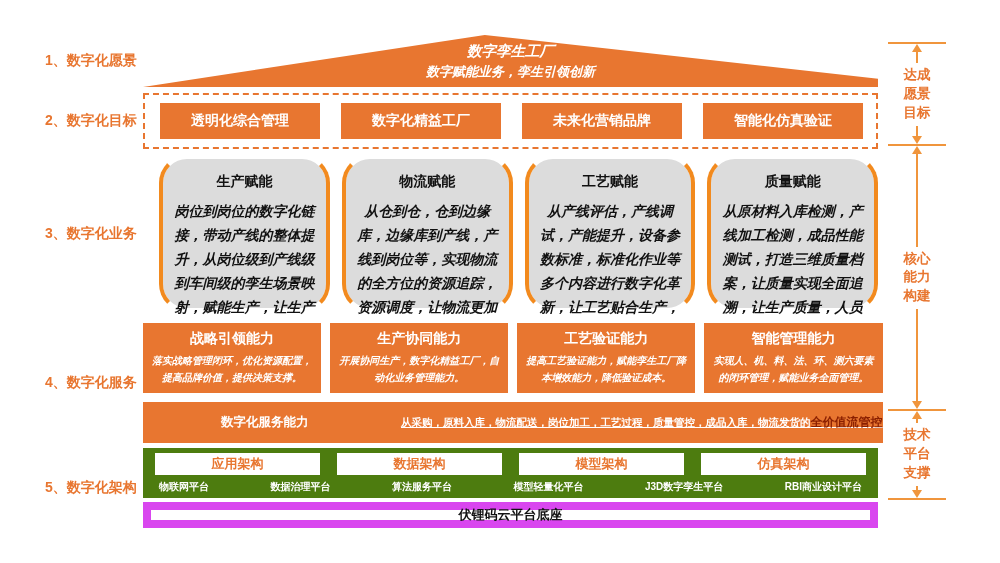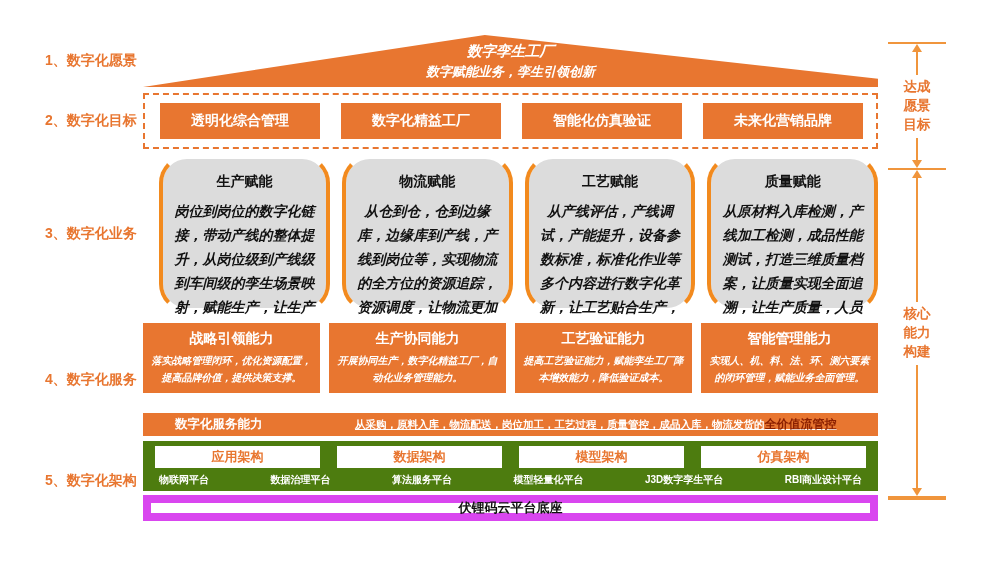--- a/index.html
+++ b/index.html
@@ -35,21 +35,21 @@
   .bcard-title { text-align:center; color:#111; font-weight:bold; font-size:14px; margin:4px 0 8px; }
   .bcard-body { color:#111; font-weight:bold; font-style:italic; font-size:14px;
                 line-height:1.72; text-align:center; }
 
   
   .row-services { margin-top:11px; }
   .scards { display:grid; grid-template-columns:repeat(4,1fr); gap:9px; }
   .scard { height:70px; background:#e87630; color:#fff; padding:7px 8px 4px; }
   .scard-title { text-align:center; font-weight:bold; font-size:14px; margin-bottom:4px; }
   .scard-body { font-weight:bold; font-style:italic; font-size:10px; line-height:1.7; text-align:center; }
-  .sbar { height:23px; margin-top:20px; background:#e87630; display:flex; align-items:center; }
+  .sbar { height:41px; margin-top:9px; background:#e87630; display:flex; align-items:center;padding-left:46px; }
   .sbar-label { color:#fff; font-weight:bold; font-size:12.5px; margin-left:32px; width:180px; }
   .sbar-text { color:#fff; font-size:10.5px; font-weight:bold; text-decoration:underline; white-space:nowrap; }
   .sbar-text .hl { color:#8a1f00; font-size:12px; font-weight:bold; }
 
   
   .row-arch { margin-top:5px; }
   .arch { height:50px; background:#4d7c0f; padding:5px 12px 4px; }
   .arch-tabs { display:flex; gap:17px; height:22px; }
   .arch-tab { flex:1; background:#fff; color:#e87630; font-weight:bold; font-size:13px;
               display:flex; align-items:center; justify-content:center; }
@@ -86,22 +86,22 @@
         <div class="roof-title">数字孪生工厂</div>
         <div class="roof-sub">数字赋能业务，孪生引领创新</div>
       </div>
     </div>
 
     <div class="row row-goals">
       <div class="rlabel">2、数字化目标</div>
       <div class="goals-box">
         <div class="goal-btn">透明化综合管理</div>
         <div class="goal-btn">数字化精益工厂</div>
+        <div class="goal-btn">未来化营销品牌</div>
         <div class="goal-btn">智能化仿真验证</div>
-        <div class="goal-btn">未来化营销品牌</div>
       </div>
     </div>
 
     <div class="row row-business">
       <div class="rlabel">3、数字化业务</div>
       <div class="cards4">
         <div class="bcard">
           <div class="bcard-title">生产赋能</div>
           <div class="bcard-body">岗位到岗位的数字化链接，带动产线的整体提升，从岗位级到产线级到车间级的孪生场景映射，赋能生产，让生产高效、安全，实现生产的协同，打造拉动式生产模式。</div>
         </div>
@@ -194,16 +194,27 @@
       <div class="aline"></div>
       <div class="alabel">
         <div>核心</div>
         <div>能力</div>
         <div>构建</div>
       </div>
       <div class="aline"></div>
       <div class="tri-down"></div>
     </div>
     <div class="tick"></div>
+    <div class="arrow-sec sec3">
+      <div class="tri-up"></div>
+      <div class="aline"></div>
+      <div class="alabel">
+        <div>技术</div>
+        <div>平台</div>
+        <div>支撑</div>
+      </div>
+      <div class="aline"></div>
+      <div class="tri-down"></div>
+    </div>
     <div class="tick"></div>
   </div>
 
 </div>
 
 </body></html>

